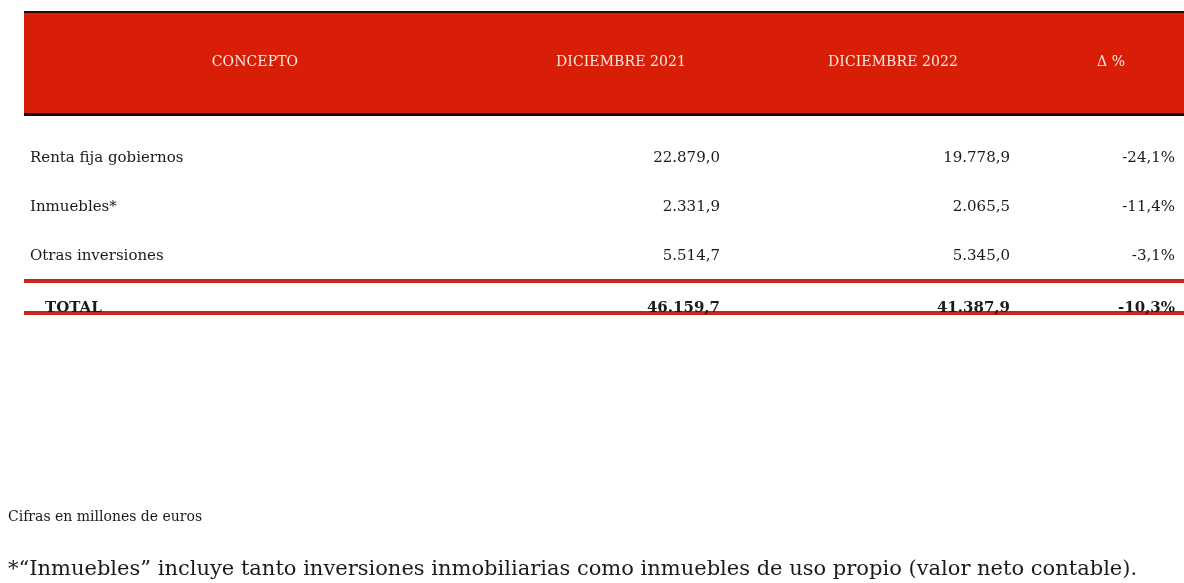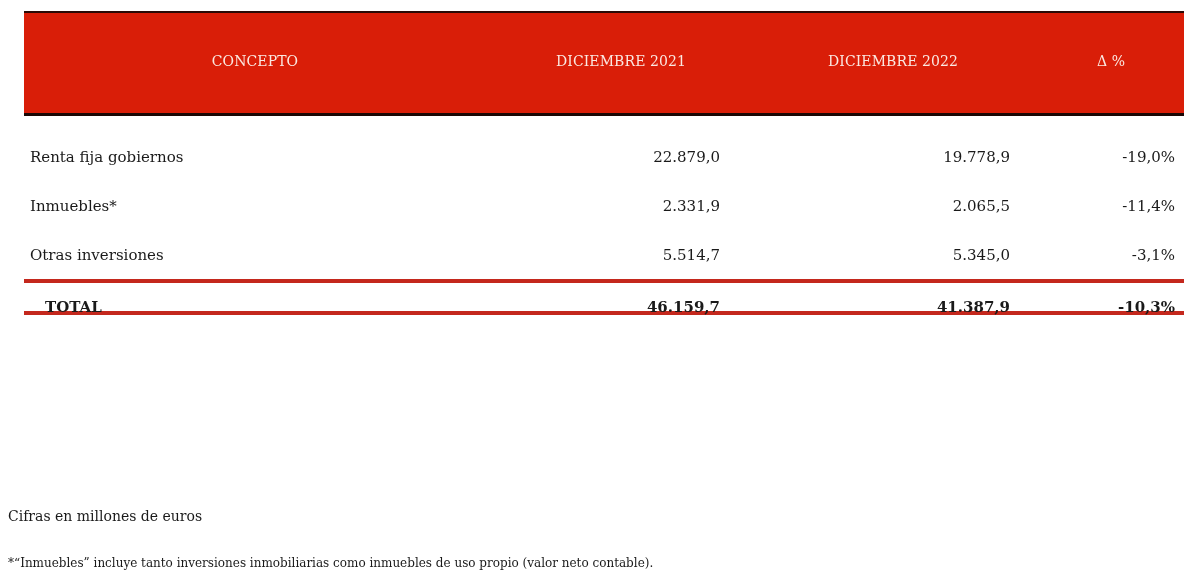--- a/index.html
+++ b/index.html
@@ -18,39 +18,39 @@
     .c-concepto { left: 6px; }
     .c-d2021 { right: 470px; }
     .c-d2022 { right: 180px; }
     .c-delta { right: 15px; }
     .rows { padding-top: 16px; }
     .rule-red { height: 4px; background: #c4281d; }
     .total { position: relative; height: 28px; font-size: 15px; font-weight: bold; }
     .total span { position: absolute; top: 15px; white-space: nowrap; }
     .total .c-concepto { left: 21px; }
     .note1 { position: absolute; left: 8px; top: 508px; font-size: 14px; text-align: center; }
-    .note2 { position: absolute; left: 8px; top: 556px; font-size: 12px; }
+    .note2 { position: absolute; left: 8px; top: 556px; font-size: 21px; }
   </style>
 </head>
 <body>
 
 <div class="table-wrap">
   <div class="header">
     <span class="h-concepto">CONCEPTO</span>
     <span class="h-d2021">DICIEMBRE 2021</span>
     <span class="h-d2022">DICIEMBRE 2022</span>
     <span class="h-delta">Δ %</span>
   </div>
 
   <div class="rows">
     <div class="row">
       <span class="c-concepto">Renta fija gobiernos</span>
       <span class="c-d2021">22.879,0</span>
       <span class="c-d2022">19.778,9</span>
-      <span class="c-delta">-19,0%</span>
+      <span class="c-delta">-24,1%</span>
     </div>
     <div class="row">
       <span class="c-concepto">Inmuebles*</span>
       <span class="c-d2021">2.331,9</span>
       <span class="c-d2022">2.065,5</span>
       <span class="c-delta">-11,4%</span>
     </div>
     <div class="row">
       <span class="c-concepto">Otras inversiones</span>
       <span class="c-d2021">5.514,7</span>

